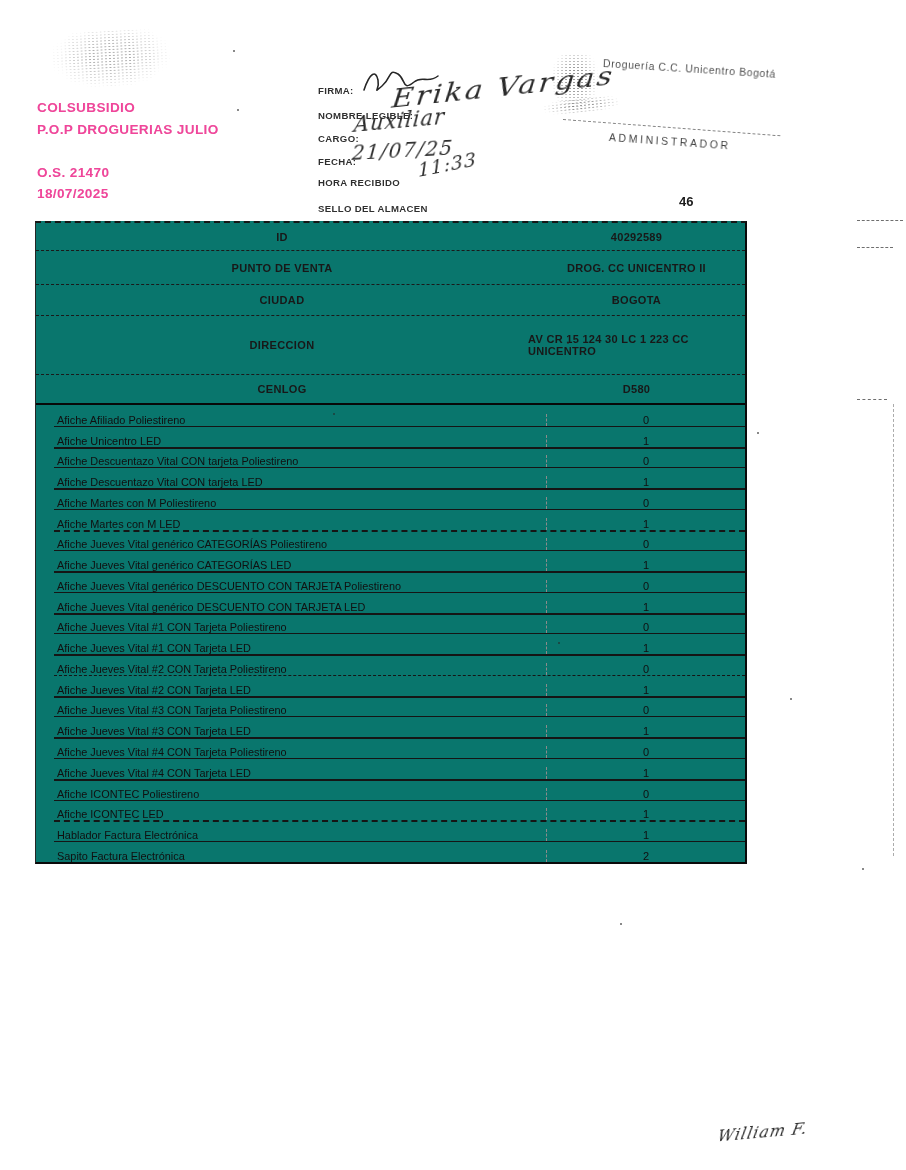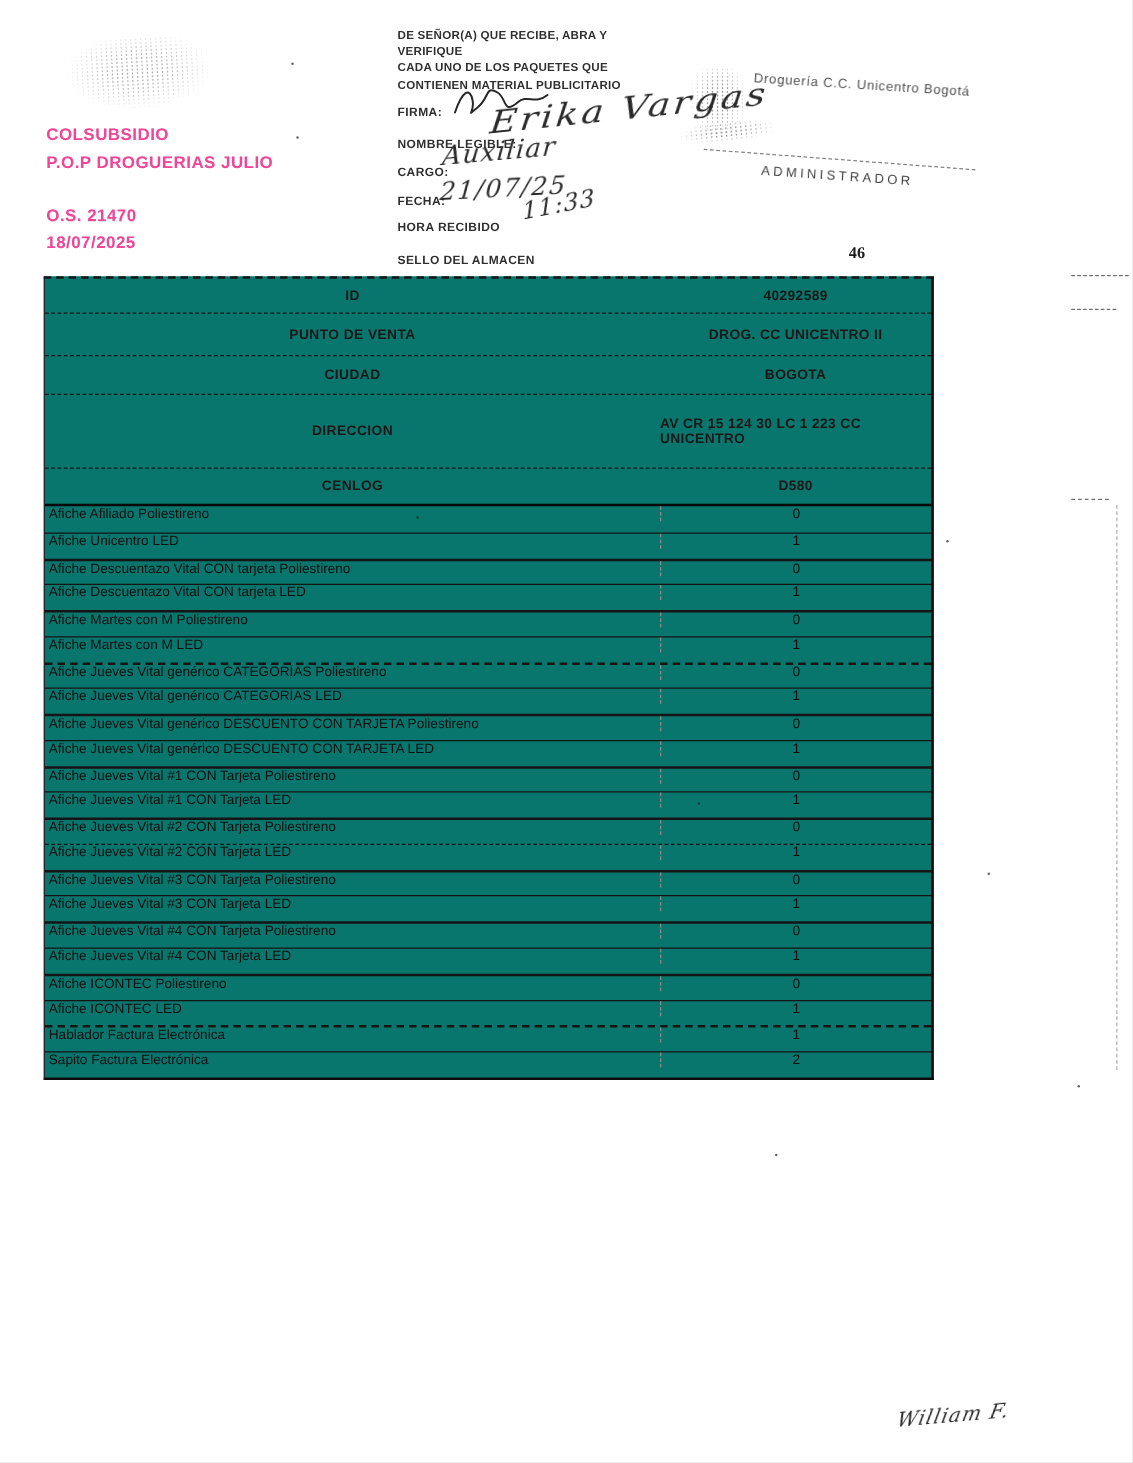--- a/index.html
+++ b/index.html
@@ -50,21 +50,21 @@
     border-bottom:2.4px solid #101010;
     box-sizing:border-box;background:#0f766e;
   }
   .irow{display:flex;border-top:1.6px dashed #1f1f1f;box-sizing:border-box;}
   .irow:first-child{border-top:none;}
   .ilabel{width:492px;display:flex;align-items:center;justify-content:center;
     font-weight:bold;font-size:11px;letter-spacing:.35px;color:#1d1d1d;}
   .ival{flex:1;display:flex;align-items:center;justify-content:center;
     font-weight:bold;font-size:11px;letter-spacing:.3px;color:#1d1d1d;}
   .items{border-top:2.6px solid #0e0e0e;}
-  .trow{display:flex;height:20.77px;border-top:1.5px solid #1a1a1a;box-sizing:border-box;align-items:flex-start;}
+  .trow{display:flex;height:20.77px;border-top:1.5px solid #1a1a1a;box-sizing:border-box;align-items:flex-end;margin-left:18px;}
   .trow:first-child{border-top:none;}
   .trow:nth-child(odd){border-top-width:2px;}
   .trow:nth-child(7n){border-top-style:dashed;}
   .tname{width:492px;display:flex;align-items:center;padding-left:3px;
     font-size:10.9px;color:#151515;box-sizing:border-box;white-space:nowrap;overflow:hidden;}
   .tqty{flex:1;display:flex;align-items:center;justify-content:center;
     font-size:11px;color:#151515;border-left:1.2px dashed #8a8a8a;}
 
   .artifact-dash{position:absolute;border-top:1.6px dashed #333;opacity:.7;}
   .artifact-vdash{position:absolute;border-left:1.6px dashed #555;opacity:.5;}
@@ -77,26 +77,20 @@
 
 <div class="page">
 
   <div class="speckle" style="left:52px;top:30px;width:118px;height:58px;transform:rotate(-3deg);"></div>
 
   <div class="hdr-line" style="left:37px;top:100px;">COLSUBSIDIO</div>
   <div class="hdr-line" style="left:37px;top:122px;">P.O.P DROGUERIAS JULIO</div>
   <div class="hdr-line" style="left:37px;top:165px;">O.S. 21470</div>
   <div class="hdr-line" style="left:37px;top:186px;text-align:right;">18/07/2025</div>
 
-  <div class="abs" style="left:318px;top:22px;width:210px;">
-      <div class="notice-line">DE SEÑOR(A) QUE RECIBE, ABRA Y</div>
-      <div class="notice-line">VERIFIQUE</div>
-      <div class="notice-line">CADA UNO DE LOS PAQUETES QUE</div>
-      <div class="notice-line">CONTIENEN MATERIAL PUBLICITARIO</div>
-    </div>
 
   <div class="field-label" style="left:318px;top:85px;">FIRMA:</div>
   <div class="field-label" style="left:318px;top:110px;">NOMBRE LEGIBLE:</div>
   <div class="field-label" style="left:318px;top:133px;">CARGO:</div>
   <div class="field-label" style="left:318px;top:156px;">FECHA:</div>
   <div class="field-label" style="left:318px;top:177px;">HORA RECIBIDO</div>
   <div class="field-label" style="left:318px;top:203px;">SELLO DEL ALMACEN</div>
 
   <svg class="sig abs" style="left:358px;top:64px;" width="100" height="34" viewBox="0 0 100 34">
     <path d="M6 26 C12 8, 18 6, 20 16 C22 26, 14 30, 24 22 C34 14, 30 4, 40 10 C48 15, 44 28, 56 18 C64 11, 70 20, 80 12"></path>
@@ -106,21 +100,21 @@
   <div class="hand" style="left:352px;top:141px;font-size:20px;letter-spacing:1.5px;transform:rotate(-3deg) skewX(-8deg);">21/07/25</div>
   <div class="hand" style="left:418px;top:159px;font-size:19px;letter-spacing:1px;transform:rotate(-11deg) skewX(-8deg);">11:33</div>
 
   <div class="speckle" style="left:552px;top:54px;width:46px;height:56px;opacity:.45;"></div>
   <div class="speckle" style="left:543px;top:98px;width:78px;height:16px;opacity:.5;transform:rotate(-6deg);"></div>
 
   <div class="stamp-text" style="left:603px;top:57px;transform:rotate(3.6deg);">Droguería C.C. Unicentro Bogotá</div>
   <div class="stamp-line" style="left:563px;top:119px;width:218px;transform:rotate(4.3deg);"></div>
   <div class="stamp-role" style="left:609px;top:131px;transform:rotate(4deg);">ADMINISTRADOR</div>
 
-  <div class="corner-num" style="left:679px;top:194px;font-family:Liberation Serif, serif;">46</div>
+  <div class="corner-num" style="left:679px;top:194px;">46</div>
 
   <div class="dtable">
     <div>
         <div class="irow" style="height: 27px;">
           <div class="ilabel">ID</div>
           <div class="ival">40292589</div>
         </div>
         <div class="irow" style="height: 34px;">
           <div class="ilabel">PUNTO DE VENTA</div>
           <div class="ival">DROG. CC UNICENTRO II</div>

